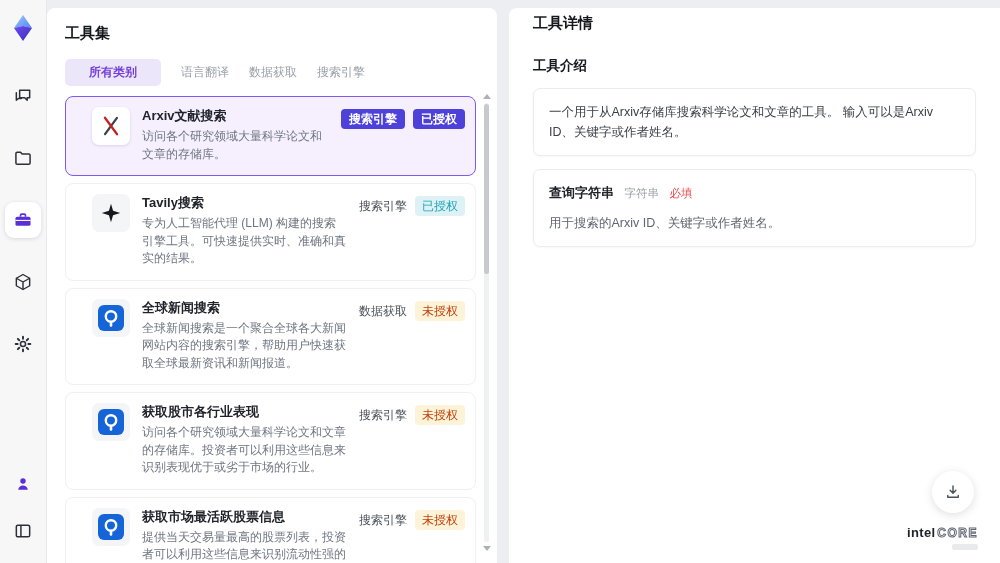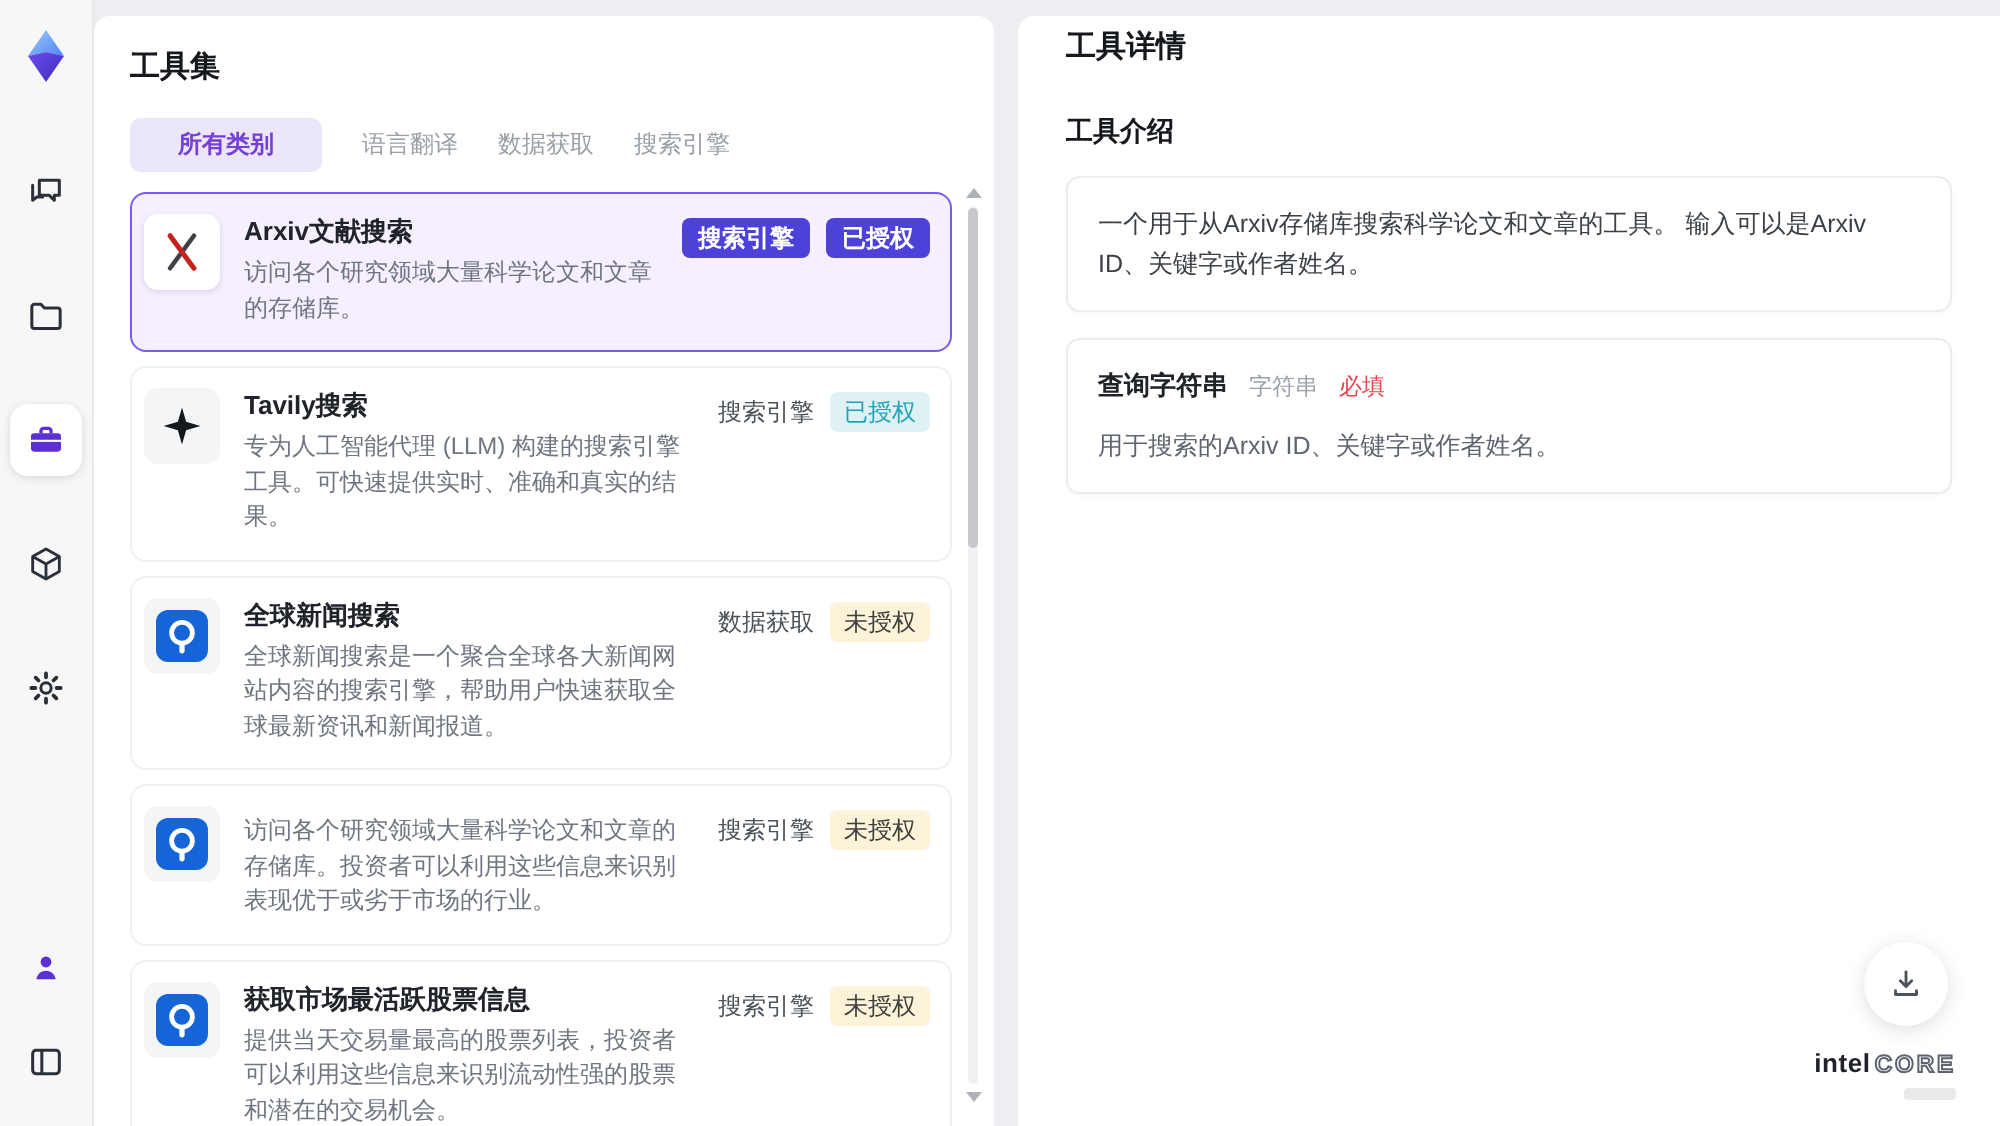--- a/index.html
+++ b/index.html
@@ -24,36 +24,36 @@
 
   .h-main { font-size:15px; font-weight:bold; color:#15181d; }
 
   
   .tabs { display:flex; gap:20px; align-items:center; margin-top:16px; font-size:12px; }
   .tab { color:#9aa0a8; cursor:pointer; padding:5px 0; white-space:nowrap; }
   .tab.active { background:#ece6fb; color:#7440d8; font-weight:bold; padding:5px 24px; border-radius:5px; }
 
   
   .tool-list { margin-top:10px; height:468px; overflow:hidden; padding-right:2px; }
-  .tool-row { display:flex; gap:12px; padding:10px 10px 12px 6px; border:1px solid #f0f0f2;
+  .tool-row { display:flex; gap:12px; padding:10px 10px 12px 26px; border:1px solid #f0f0f2;
               border-radius:8px; margin-bottom:7px; background:#fff; cursor:pointer; }
   .tool-row.selected { border:1.5px solid #7d5af0; background:#f6f0fe; }
   .tool-icon { flex:0 0 38px; width:38px; height:38px; border-radius:7px; background:#f4f5f7;
                display:flex; align-items:center; justify-content:center; }
   .tool-row.selected .tool-icon { background:#ffffff; box-shadow:0 1px 3px rgba(60,40,120,.15); }
   .tool-icon svg { width:26px; height:26px; }
   .tool-main { flex:1 1 auto; min-width:0; }
   .tool-name { font-size:13px; font-weight:bold; color:#20242a; line-height:17px; }
   .tool-desc { font-size:12px; color:#6f7681; line-height:17.5px; margin-top:4px; }
   .tool-tags { flex:0 0 auto; display:flex; gap:8px; align-items:flex-start; padding-top:2px; }
   .tag { font-size:12px; line-height:20px; white-space:nowrap; border-radius:4px; }
   .tag.cat { color:#4b5259; }
   .tag.pill-solid { background:#4d41d9; color:#fff; padding:0 8px; font-weight:bold; }
   .tag.pill-auth { background:#def2f6; color:#21a3b8; padding:0 7px; }
-  .tag.pill-unauth { background:#fcf3d8; color:#404040; padding:0 7px; }
+  .tag.pill-unauth { background:#fcf3d8; color:#c2410c; padding:0 7px; }
 
   
   .sbar { position:absolute; right:6px; top:86px; bottom:12px; width:9px; }
   .sbar .arr { width:0; height:0; border-left:4px solid transparent; border-right:4px solid transparent; margin:0 auto; }
   .sbar .arr.up { border-bottom:5px solid #aeb2b8; }
   .sbar .arr.down { border-top:5px solid #aeb2b8; position:absolute; bottom:0; left:0; right:0; margin:auto; }
   .sbar .track { position:absolute; top:9px; bottom:9px; left:2px; width:5px; background:#f0f1f2; border-radius:3px; }
   .sbar .thumb { position:absolute; top:10px; left:2px; width:5px; height:170px; background:#c7c9cd; border-radius:3px; }
 
   
@@ -214,20 +214,21 @@
     <div class="tool-icon">
 
       <svg viewBox="0 0 26 26">
         <rect x="0" y="0" width="26" height="26" rx="6" fill="#1565d8"></rect>
         <circle cx="13" cy="11.4" r="5.2" fill="none" stroke="#fff" stroke-width="2.4"></circle>
         <path d="M13 17v3.4" stroke="#fff" stroke-width="2.6" stroke-linecap="round"></path>
       </svg>
 
     </div>
     <div class="tool-main">
+      <div class="tool-name">获取股市各行业表现</div>
       <div class="tool-desc">访问各个研究领域大量科学论文和文章的存储库。投资者可以利用这些信息来识别表现优于或劣于市场的行业。</div>
     </div>
     <div class="tool-tags">
       <span class="tag cat">搜索引擎</span>
       <span class="tag auth pill-unauth">未授权</span>
     </div>
   </div>
       <div class="tool-row">
     <div class="tool-icon">
 

